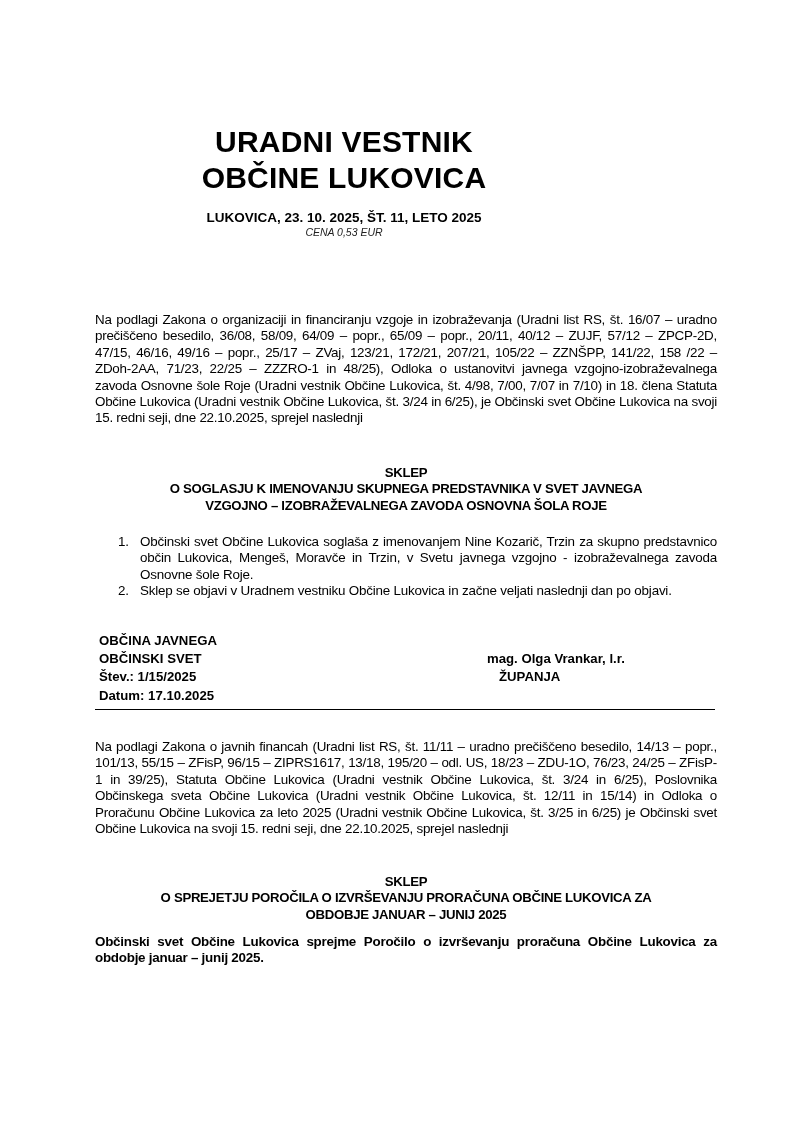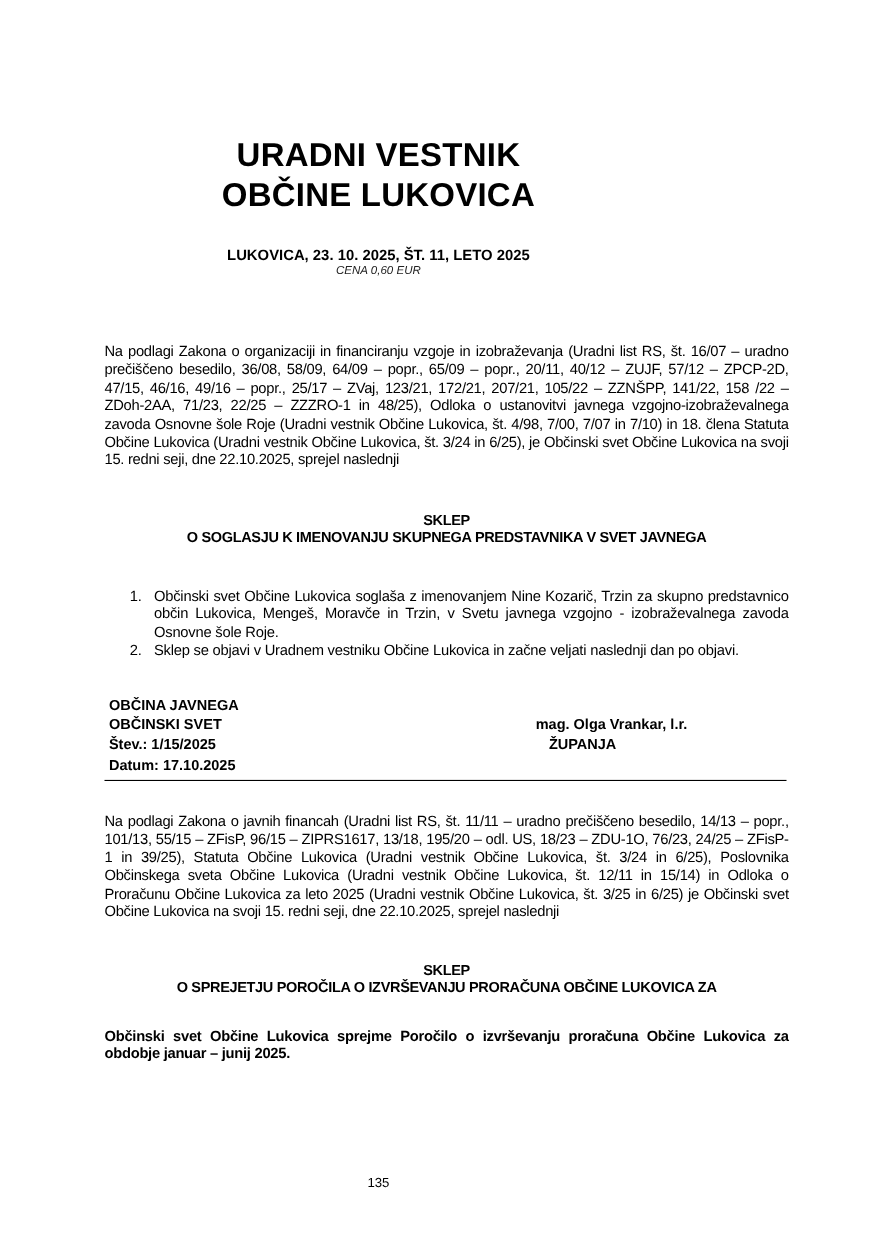--- a/index.html
+++ b/index.html
@@ -27,21 +27,21 @@
       text-align: center;
     }
     .title-line {
       font-weight: bold;
       font-size: 30px;
       line-height: 36px;
       letter-spacing: 0.2px;
       display: block;
     }
     .issue-line {
-      margin-top: 28px;
+      margin-top: 14px;
       font-weight: bold;
       font-size: 13.5px;
       line-height: 16px;
       display: block;
     }
     .price-line {
       font-style: italic;
       font-size: 10.5px;
       line-height: 12px;
       display: block;
@@ -123,28 +123,29 @@
   </style>
 </head>
 <body>
 
 <div class="page">
 
   <div class="masthead">
     <span class="title-line">URADNI VESTNIK</span>
     <span class="title-line">OBČINE LUKOVICA</span>
     <span class="issue-line">LUKOVICA, 23. 10. 2025, ŠT. 11, LETO 2025</span>
-    <span class="price-line">CENA 0,60 EUR</span>
+    <span class="price-line">CENA 0,53 EUR</span>
   </div>
 
   <div class="block" style="top:312px;">Na podlagi Zakona o organizaciji in financiranju vzgoje in izobraževanja (Uradni list RS, št. 16/07 – uradno prečiščeno besedilo, 36/08, 58/09, 64/09 – popr., 65/09 – popr., 20/11, 40/12 – ZUJF, 57/12 – ZPCP-2D, 47/15, 46/16, 49/16 – popr., 25/17 – ZVaj, 123/21, 172/21, 207/21, 105/22 – ZZNŠPP, 141/22, 158 /22 – ZDoh-2AA, 71/23, 22/25 – ZZZRO-1 in 48/25), Odloka o ustanovitvi javnega vzgojno-izobraževalnega zavoda Osnovne šole Roje (Uradni vestnik Občine Lukovica, št. 4/98, 7/00, 7/07 in 7/10) in 18. člena Statuta Občine Lukovica (Uradni vestnik Občine Lukovica, št. 3/24 in 6/25), je Občinski svet Občine Lukovica na svoji 15. redni seji, dne 22.10.2025, sprejel naslednji</div>
 
   <div class="decision-head" style="top:465px;">
     <span>SKLEP</span>
     <span>O SOGLASJU K IMENOVANJU SKUPNEGA PREDSTAVNIKA V SVET JAVNEGA</span>
+    <span>VZGOJNO – IZOBRAŽEVALNEGA ZAVODA OSNOVNA ŠOLA ROJE</span>
   </div>
 
   <ol class="items" style="top:534px;">
     <li>
       <span class="num">1.</span>
       <span>Občinski svet Občine Lukovica soglaša z imenovanjem Nine Kozarič, Trzin za skupno predstavnico občin Lukovica, Mengeš, Moravče in Trzin, v Svetu javnega vzgojno - izobraževalnega zavoda Osnovne šole Roje.</span>
     </li>
     <li>
       <span class="num">2.</span>
       <span>Sklep se objavi v Uradnem vestniku Občine Lukovica in začne veljati naslednji dan po objavi.</span>
@@ -164,19 +165,19 @@
     </div>
   </div>
 
   <div class="separator"></div>
 
   <div class="block" style="top:739px;">Na podlagi Zakona o javnih financah (Uradni list RS, št. 11/11 – uradno prečiščeno besedilo, 14/13 – popr., 101/13, 55/15 – ZFisP, 96/15 – ZIPRS1617, 13/18, 195/20 – odl. US, 18/23 – ZDU-1O, 76/23, 24/25 – ZFisP-1 in 39/25), Statuta Občine Lukovica (Uradni vestnik Občine Lukovica, št. 3/24 in 6/25), Poslovnika Občinskega sveta Občine Lukovica (Uradni vestnik Občine Lukovica, št. 12/11 in 15/14) in Odloka o Proračunu Občine Lukovica za leto 2025 (Uradni vestnik Občine Lukovica, št. 3/25 in 6/25) je Občinski svet Občine Lukovica na svoji 15. redni seji, dne 22.10.2025, sprejel naslednji</div>
 
   <div class="decision-head" style="top:874px;">
     <span>SKLEP</span>
     <span>O SPREJETJU POROČILA O IZVRŠEVANJU PRORAČUNA OBČINE LUKOVICA ZA</span>
+    <span>OBDOBJE JANUAR – JUNIJ 2025</span>
   </div>
 
   <div class="block" style="top:934px;font-weight:bold;">Občinski svet Občine Lukovica sprejme Poročilo o izvrševanju proračuna Občine Lukovica za obdobje januar – junij 2025.</div>
 
-  <div class="page-number">135</div>
 
 </div>
 
 </body></html>

